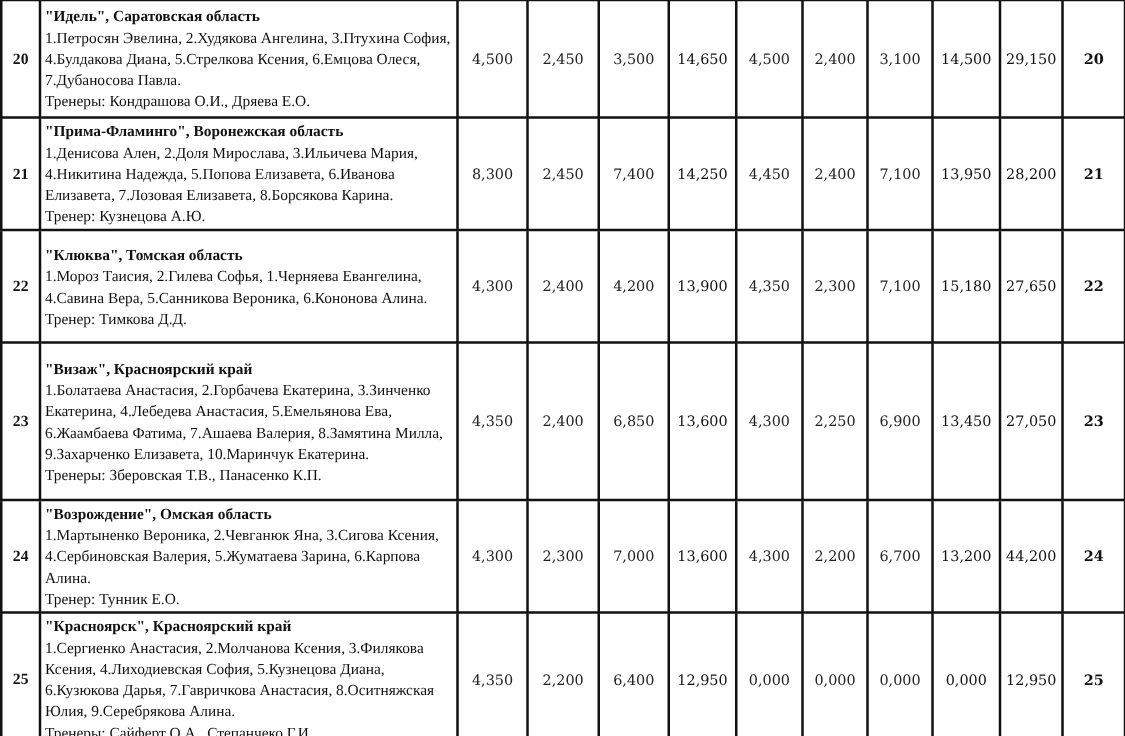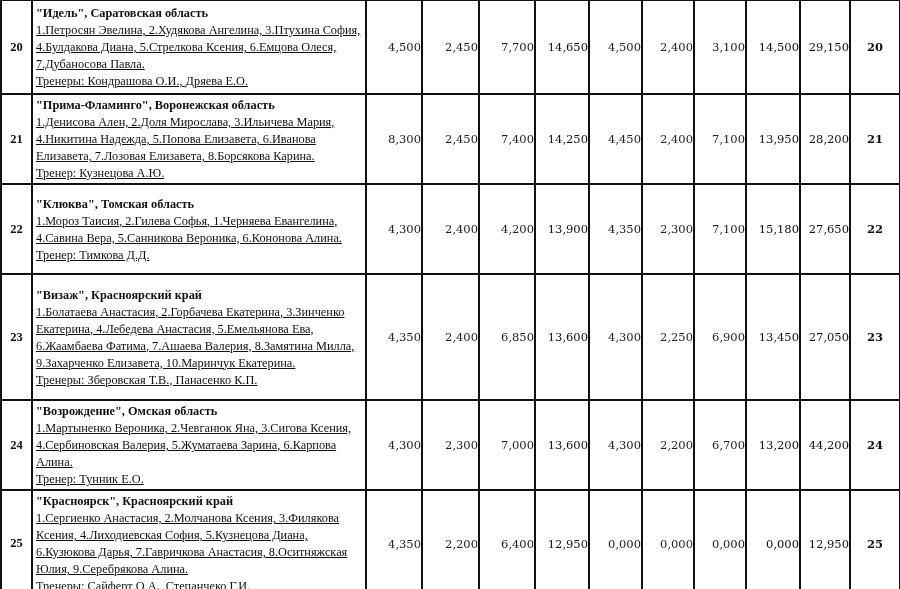--- a/index.html
+++ b/index.html
@@ -22,23 +22,23 @@
     font-weight: bold;
     font-size: 12.5px;
   }
   td.team {
     padding: 2px 3px 1px 3px !important;
     font-size: 12.3px;
     line-height: 17px;
     text-align: left;
   }
   td.team .team-name { font-weight: bold; display: block; }
-  td.team .members, td.team .coaches { display: block; text-decoration: underline; }
+  td.team .members, td.team .coaches { display: block; }
   td.num {
-    text-align: right;
+    text-align: center;
     font-family: "DejaVu Serif", serif;
     font-size: 11.5px;
     color: #222;
   }
   td.num.bold { font-weight: normal; color: #111; }
   td.rank {
     text-align: center;
     font-weight: bold;
     font-family: "DejaVu Serif", serif;
     font-size: 11.5px;
@@ -66,21 +66,21 @@
 
     <tr style="height:94px">
       <td class="place">20</td>
       <td class="team">
         <span class="team-name">"Идель", Саратовская область</span>
         <span class="members">1.Петросян Эвелина, 2.Худякова Ангелина, 3.Птухина София, 4.Булдакова Диана, 5.Стрелкова Ксения, 6.Емцова Олеся, 7.Дубаносова Павла.</span>
         <span class="coaches">Тренеры: Кондрашова О.И., Дряева Е.О.</span>
       </td>
       <td class="num">4,500</td>
       <td class="num">2,450</td>
-      <td class="num">7,700</td>
+      <td class="num">3,500</td>
       <td class="num bold">14,650</td>
       <td class="num">4,500</td>
       <td class="num">2,400</td>
       <td class="num">3,100</td>
       <td class="num bold">14,500</td>
       <td class="num bold">29,150</td>
       <td class="rank">20</td>
     </tr>
 
     <tr style="height:88px">

